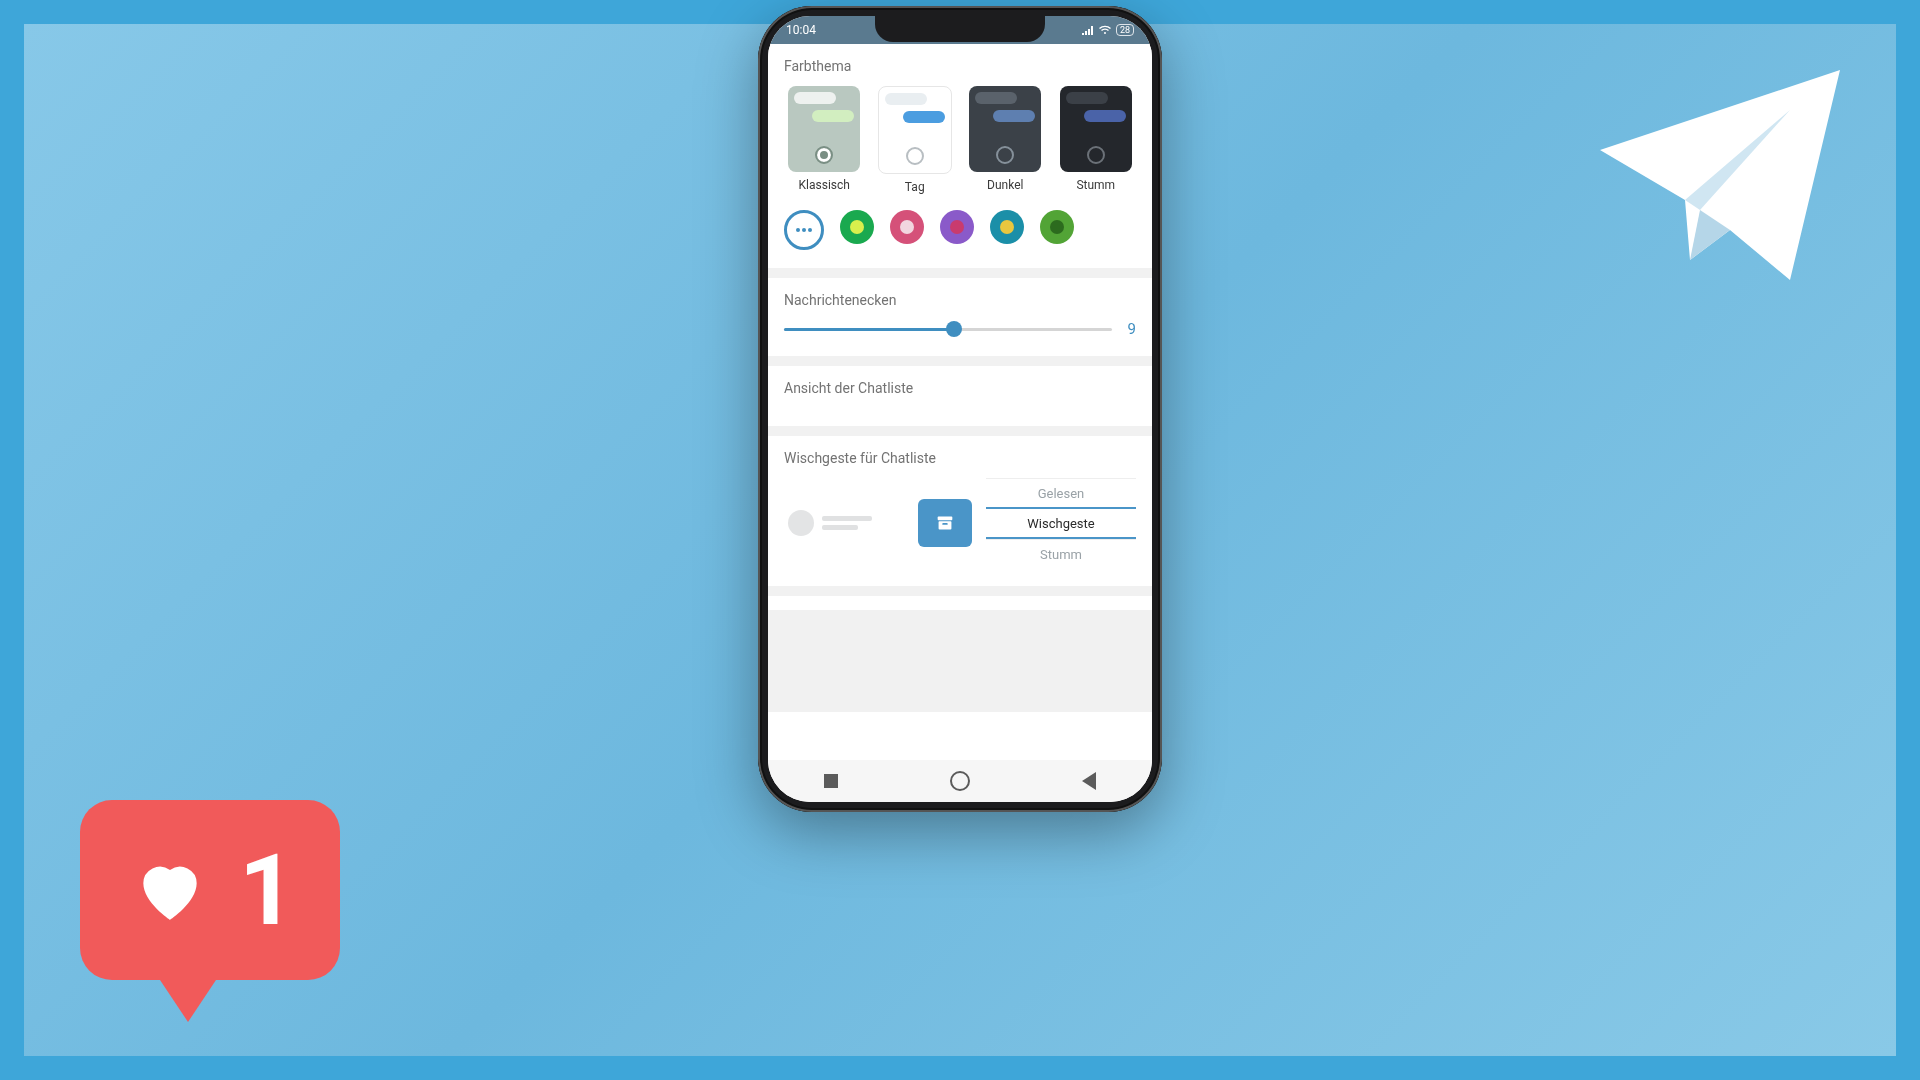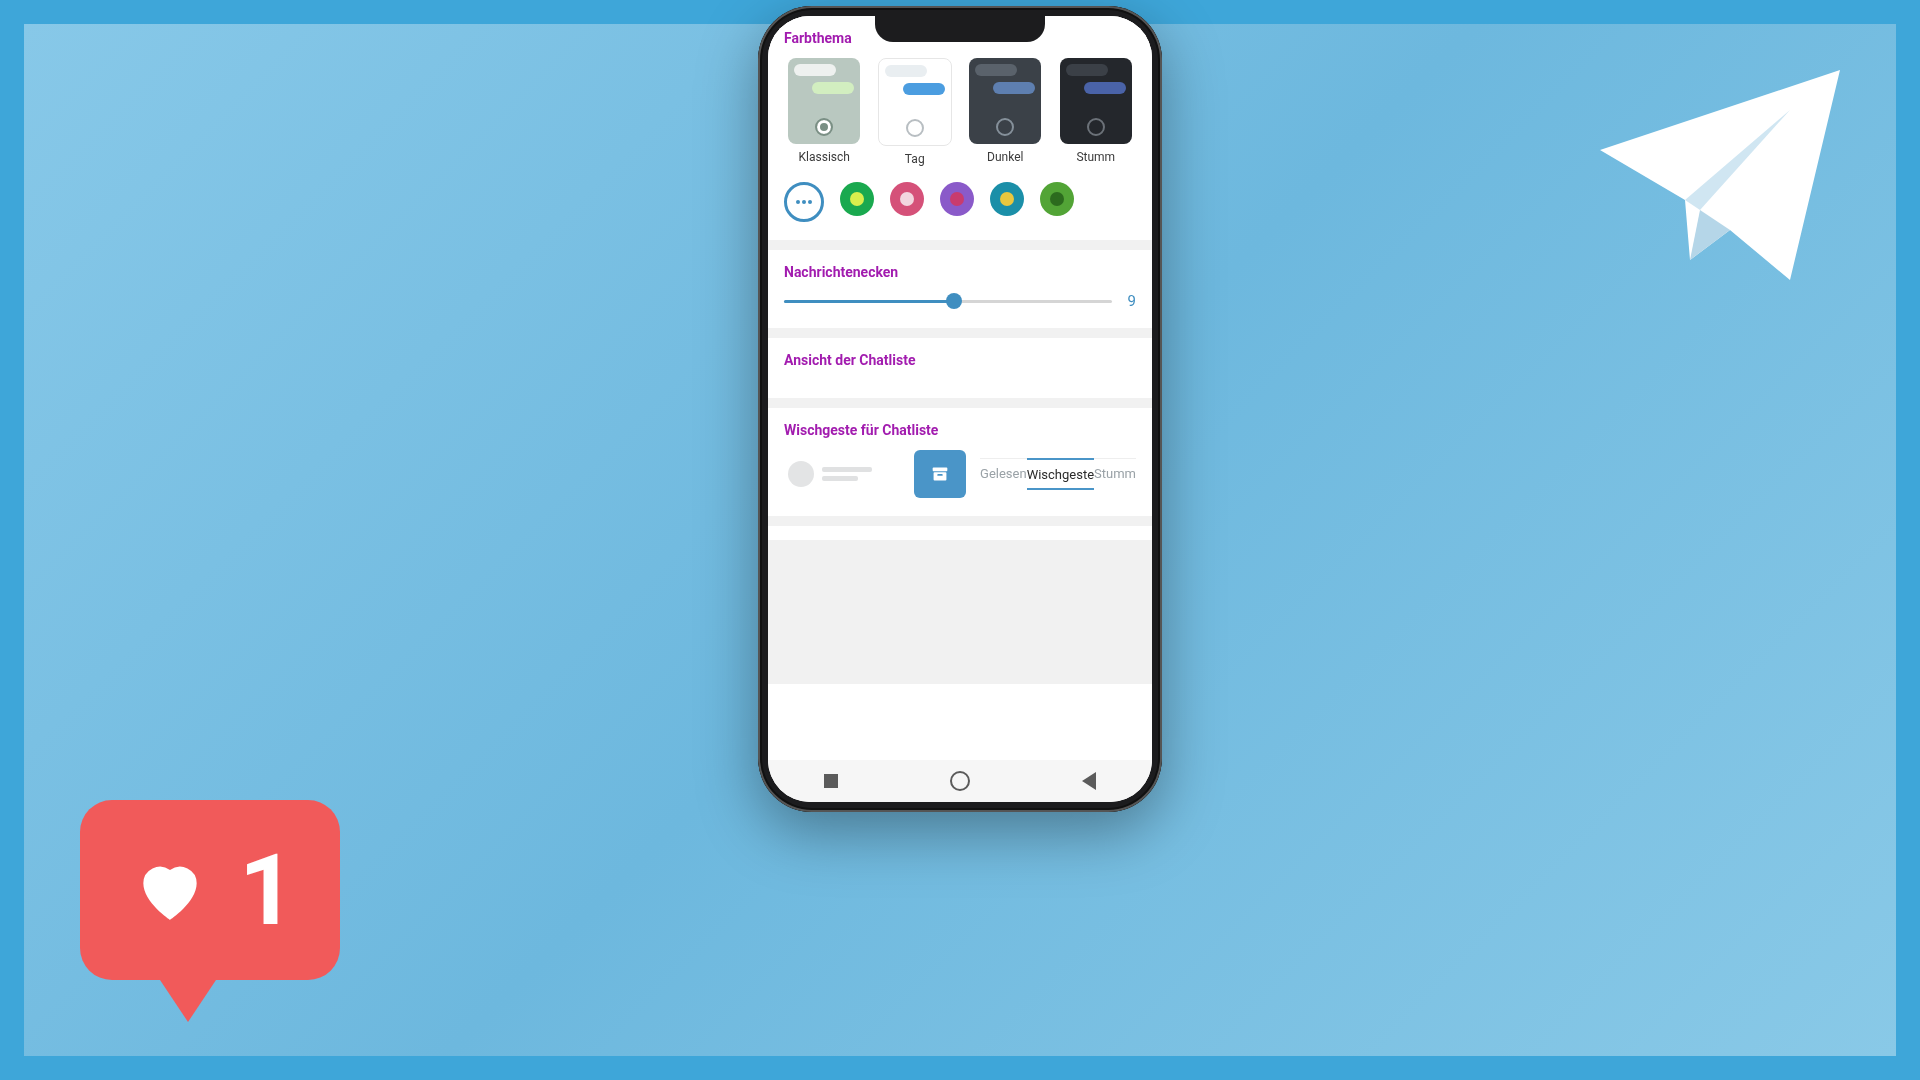--- a/index.html
+++ b/index.html
@@ -18,21 +18,21 @@
   .notch{position:absolute;top:0;left:50%;transform:translateX(-50%);width:170px;height:26px;background:#1c1c1e;border-bottom-left-radius:18px;border-bottom-right-radius:18px;z-index:50;}
   .status-bar{height:28px;background:#5a7a8f;color:#fff;font-size:12px;display:flex;justify-content:space-between;align-items:center;padding:0 18px;}
   .status-right{display:flex;align-items:center;gap:4px;}
   .battery-pill{border:1px solid rgba(255,255,255,.8);border-radius:4px;padding:0 3px;font-size:9px;}
   .app-header{height:48px;background:#5a7a8f;color:#fff;display:flex;align-items:center;padding:0 14px;gap:20px;}
   .app-header .title{font-size:18px;font-weight:500;flex:1;}
   .more-dots{display:flex;flex-direction:column;gap:3px;}
   .more-dots span{width:4px;height:4px;background:#fff;border-radius:50%;}
   .content{height:calc(100% - 28px - 48px - 42px);overflow-y:hidden;background:#f1f1f1;}
   .section{background:#fff;padding:14px 16px 18px;margin-bottom:10px;}
-  .sec-title{color:#a21caf;font-size:14px;font-weight:700;margin-bottom:12px;}
+  .sec-title{color:#737373;font-size:14px;font-weight:400;margin-bottom:12px;}
   
   .theme-row{display:flex;gap:10px;}
   .theme-card{flex:1;display:flex;flex-direction:column;align-items:center;gap:6px;}
   .theme-thumb{width:72px;height:86px;border-radius:8px;position:relative;overflow:hidden;} 
   .theme-thumb .bubble1{position:absolute;left:6px;top:6px;width:42px;height:12px;border-radius:6px;}
   .theme-thumb .bubble2{position:absolute;right:6px;top:24px;width:42px;height:12px;border-radius:6px;}
   .theme-thumb .radio{position:absolute;bottom:8px;left:50%;transform:translateX(-50%);width:14px;height:14px;border-radius:50%;}
   .theme-label{font-size:12px;color:#3b3b3b;}
   
   .color-row{display:flex;gap:16px;margin-top:16px;}
@@ -59,21 +59,21 @@
   .view-radio.on::after{content:"";width:8px;height:8px;background:#3f8ec0;border-radius:50%;}
   .view-radio.off{border:2px solid #c6c9cb;}
   .view-label{font-size:13px;color:#444;}
   
   .swipe-row{display:flex;align-items:center;gap:0;}
   .swipe-preview{width:130px;height:48px;display:flex;align-items:center;gap:8px;padding-left:4px;}
   .swipe-avatar{width:26px;height:26px;background:#e3e4e5;border-radius:50%;}
   .swipe-text{display:flex;flex-direction:column;gap:4px;}
   .swipe-text span{height:5px;background:#e0e1e2;border-radius:2px;}
   .swipe-action{width:54px;height:48px;background:#4a95c8;border-radius:6px;display:flex;align-items:center;justify-content:center;margin-right:14px;}
-  .swipe-list{flex:1;display:flex;flex-direction:row;}
+  .swipe-list{flex:1;display:flex;flex-direction:column;}
   .swipe-item{height:28px;display:flex;align-items:center;justify-content:center;font-size:13px;color:#9aa2a7;border-top:1px solid #eee;}
   .swipe-item.active{color:#2b2b2b;border-top:2px solid #4a95c8;border-bottom:2px solid #4a95c8;}
   
   .section.peek{padding-bottom:0;}
   
   .nav-bar{position:absolute;bottom:0;left:0;right:0;height:42px;background:#f6f6f6;display:flex;align-items:center;justify-content:space-around;}
   .nav-square{width:14px;height:14px;background:#5b5b5b;}
   .nav-circle{width:16px;height:16px;border:2px solid #5b5b5b;border-radius:50%;}
   .nav-tri{width:0;height:0;border-top:9px solid transparent;border-bottom:9px solid transparent;border-right:14px solid #5b5b5b;}
 </style>
@@ -97,20 +97,32 @@
     </svg>
     <span class="like-text">1</span>
   </div>
   <div class="like-tail"></div>
 </div>
 
 <div class="phone">
   <div class="screen">
     <div class="notch"></div>
 
+    <div class="status-bar">
+      <span>10:04</span>
+      <div class="status-right">
+        <svg width="12" height="10" viewBox="0 0 12 10">
+            <path d="M0 8h2v2H0zM3 6h2v4H3zM6 4h2v6H6zM9 1h2v9H9z" fill="#fff"></path>
+          </svg>
+        <svg width="14" height="10" viewBox="0 0 14 10">
+            <path d="M7 9a1 1 0 100-2 1 1 0 000 2zM3 5a6 6 0 018 0l-1 1a4.5 4.5 0 00-6 0zM1 3a9 9 0 0112 0l-1 1a7.5 7.5 0 00-10 0z" fill="#fff"></path>
+          </svg>
+        <span class="battery-pill">28</span>
+      </div>
+    </div>
 
 
     <div class="content">
 
       <div class="section">
         <div class="sec-title">Farbthema</div>
         <div class="theme-row">
           <div class="theme-card">
             <div class="theme-thumb" style="background:#b9c8c0;">
               <div class="bubble1" style="background:#eef1ef;"></div>

